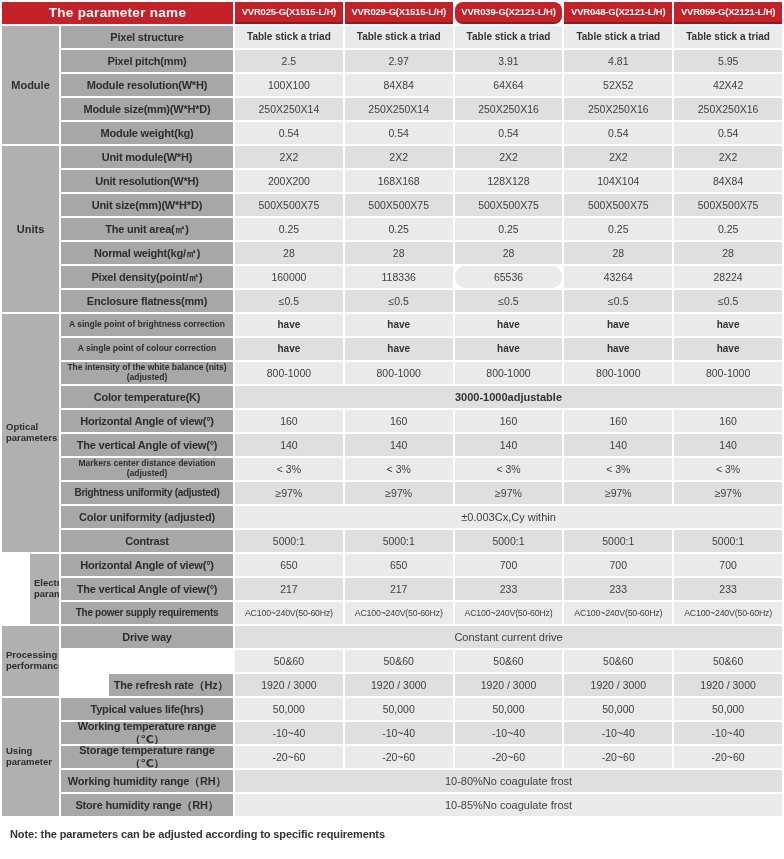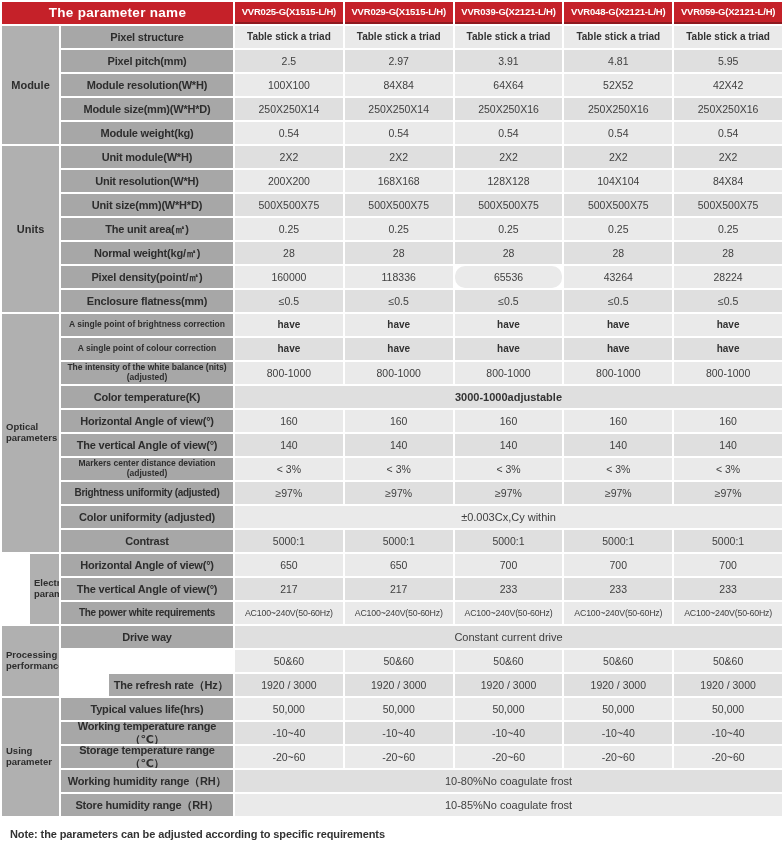--- a/index.html
+++ b/index.html
@@ -46,21 +46,21 @@
 </style>
 </head>
 <body>
 
 <div class="page">
   <div class="grid">
     <div class="cell hdr title" style="grid-column:1/3;grid-row:1;">The parameter name</div>
 
   <div class="cell hdr model" style="grid-area: 1 / 3;">VVR025-G(X1515-L/H)</div>
       <div class="cell hdr model" style="grid-area: 1 / 4;">VVR029-G(X1515-L/H)</div>
-      <div class="cell hdr model" style="grid-area: 1 / 5;">VVR039-G(X2121-L/H)</div>
+      <div class="cell hdr model" style="grid-area: 1 / 5; border-radius: 8px;">VVR039-G(X2121-L/H)</div>
       <div class="cell hdr model" style="grid-area: 1 / 6;">VVR048-G(X2121-L/H)</div>
       <div class="cell hdr model" style="grid-area: 1 / 7;">VVR059-G(X2121-L/H)</div>
       <div class="cell cat cat-big" style="grid-area: 2 / 1 / 7;">Module</div>
       <div class="cell lbl" style="grid-area: 2 / 2;">Pixel structure</div>
       <div class="cell val v-light val-bold" style="grid-area: 2 / 3;">Table stick a triad</div>
       <div class="cell val v-light val-bold" style="grid-area: 2 / 4;">Table stick a triad</div>
       <div class="cell val v-light val-bold" style="grid-area: 2 / 5;">Table stick a triad</div>
       <div class="cell val v-light val-bold" style="grid-area: 2 / 6;">Table stick a triad</div>
       <div class="cell val v-light val-bold" style="grid-area: 2 / 7;">Table stick a triad</div>
       <div class="cell lbl" style="grid-area: 3 / 2;">Pixel pitch(mm)</div>
@@ -189,21 +189,21 @@
       <div class="cell val v-light" style="grid-area: 24 / 4;">650</div>
       <div class="cell val v-light" style="grid-area: 24 / 5;">700</div>
       <div class="cell val v-light" style="grid-area: 24 / 6;">700</div>
       <div class="cell val v-light" style="grid-area: 24 / 7;">700</div>
       <div class="cell lbl" style="grid-area: 25 / 2;">The vertical Angle of view(°)</div>
       <div class="cell val v-dark" style="grid-area: 25 / 3;">217</div>
       <div class="cell val v-dark" style="grid-area: 25 / 4;">217</div>
       <div class="cell val v-dark" style="grid-area: 25 / 5;">233</div>
       <div class="cell val v-dark" style="grid-area: 25 / 6;">233</div>
       <div class="cell val v-dark" style="grid-area: 25 / 7;">233</div>
-      <div class="cell lbl lbl-tight" style="grid-area: 26 / 2;">The power white requirements</div>
+      <div class="cell lbl lbl-tight" style="grid-area: 26 / 2;">The power supply requirements</div>
       <div class="cell val v-light val-small" style="grid-area: 26 / 3;">AC100~240V(50-60Hz)</div>
       <div class="cell val v-light val-small" style="grid-area: 26 / 4;">AC100~240V(50-60Hz)</div>
       <div class="cell val v-light val-small" style="grid-area: 26 / 5;">AC100~240V(50-60Hz)</div>
       <div class="cell val v-light val-small" style="grid-area: 26 / 6;">AC100~240V(50-60Hz)</div>
       <div class="cell val v-light val-small" style="grid-area: 26 / 7;">AC100~240V(50-60Hz)</div>
       <div class="cell cat cat-small" style="grid-area: 27 / 1 / 30;">Processing performance</div>
       <div class="cell lbl" style="grid-area: 27 / 2;">Drive way</div>
       <div class="cell val v-dark span-val" style="grid-area: 27 / 3 / auto / 8;">Constant current drive</div>
       <div class="cell val v-light" style="grid-area: 28 / 3;">50&amp;60</div>
       <div class="cell val v-light" style="grid-area: 28 / 4;">50&amp;60</div>

